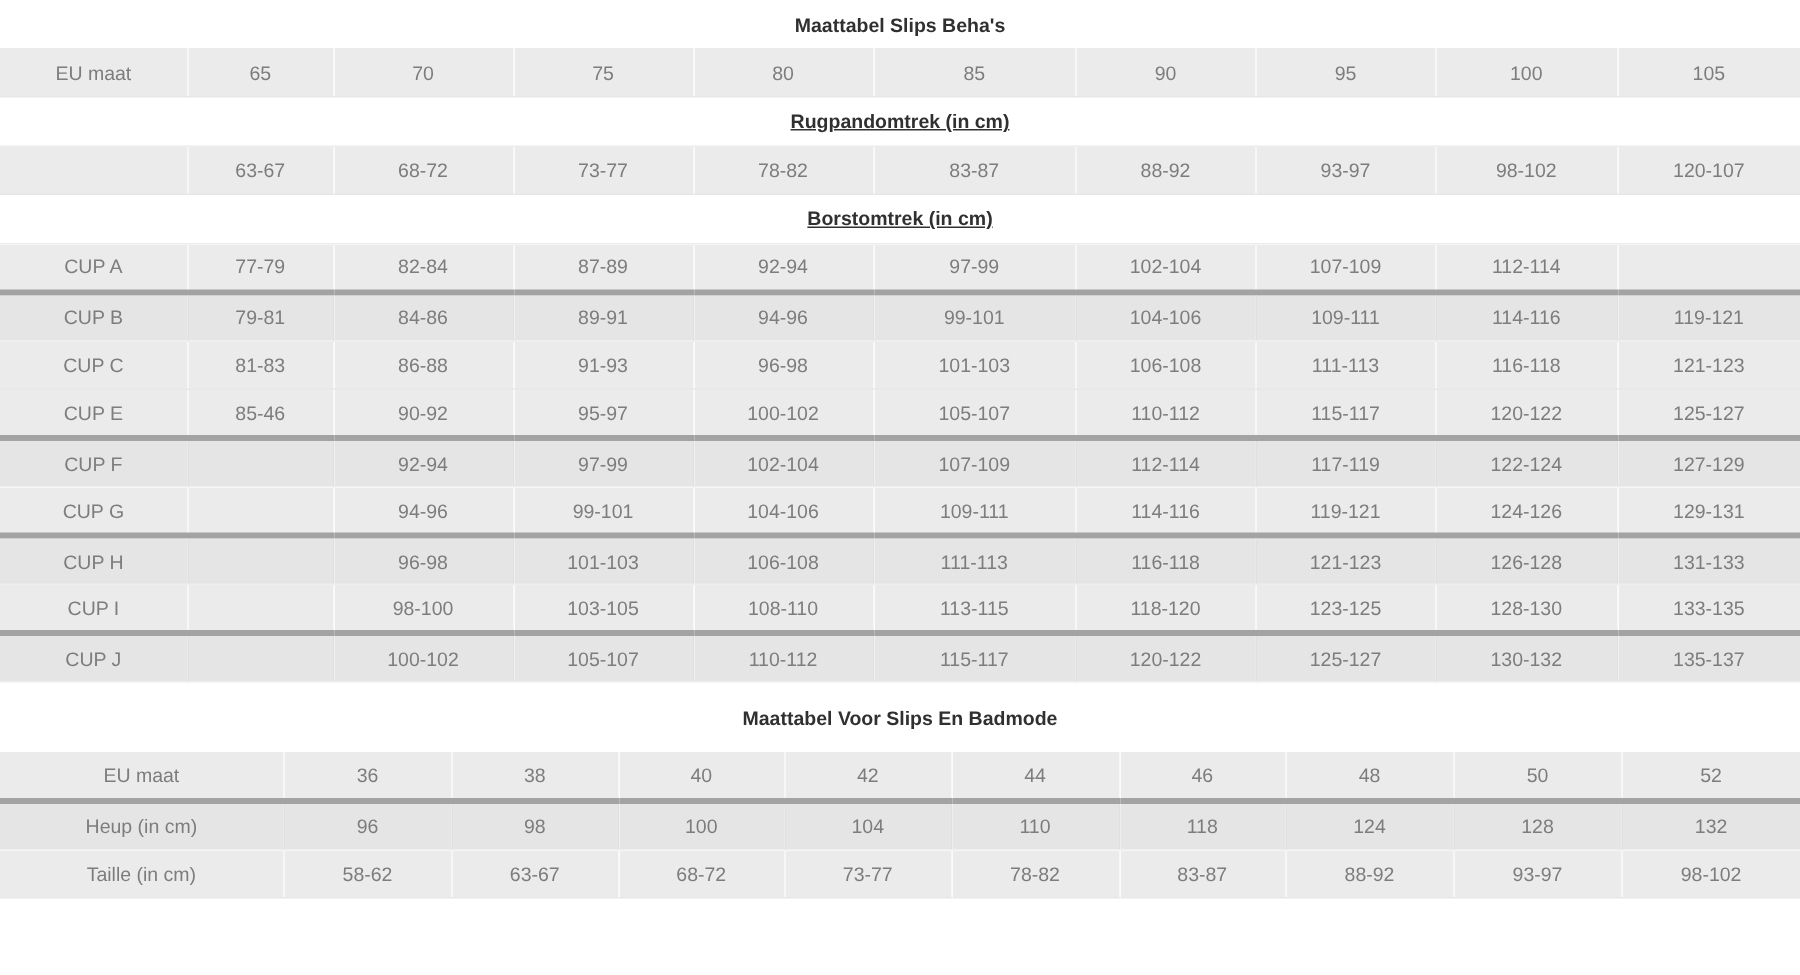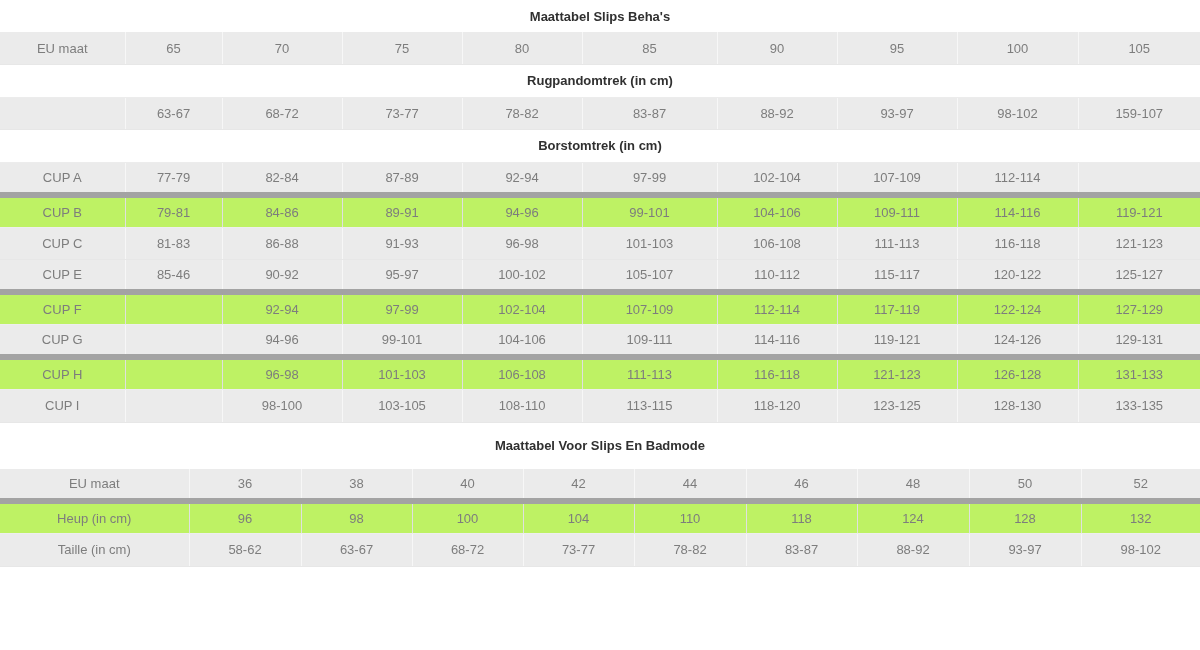--- a/index.html
+++ b/index.html
@@ -41,31 +41,32 @@
     overflow: hidden;
   }
 
   tr.row-shaded td {
     background: #ebebeb;
     border-right: 1px solid #f7f7f7;
     border-bottom: 1px solid #e7e7e7;
   }
 
   tr.row-plain td {
-    background: #bef264;
+    background: #e5e5e5;
     border-right: 1px solid #e0e0e0;
-    border-top: 6px solid #a3a3a3;
+    border-top: 4px solid #a3a3a3;
     border-bottom: 1px solid #eeeeee;
   }
 
   tr.heading-row td {
     background: #ffffff;
     font-weight: bold;
     color: #303030;
     border-bottom: 1px solid #ececec;
+    text-decoration: underline;
   }
 
   .size-table tr td:last-child { border-right: none; margin-top: 20px; }
 </style>
 </head>
 <body>
 
 <div class="page">
 
   <div class="table-title">Maattabel Slips Beha's</div>
@@ -102,21 +103,21 @@
         <tr class="row-shaded">
           <td></td>
           <td>63-67</td>
           <td>68-72</td>
           <td>73-77</td>
           <td>78-82</td>
           <td>83-87</td>
           <td>88-92</td>
           <td>93-97</td>
           <td>98-102</td>
-          <td>159-107</td>
+          <td>120-107</td>
         </tr>
         <tr class="heading-row">
           <td colspan="10">Borstomtrek (in cm)</td>
         </tr>
         <tr class="row-shaded">
           <td>CUP A</td>
           <td>77-79</td>
           <td>82-84</td>
           <td>87-89</td>
           <td>92-94</td>
@@ -203,20 +204,32 @@
           <td></td>
           <td>98-100</td>
           <td>103-105</td>
           <td>108-110</td>
           <td>113-115</td>
           <td>118-120</td>
           <td>123-125</td>
           <td>128-130</td>
           <td>133-135</td>
         </tr>
+        <tr class="row-plain">
+          <td>CUP J</td>
+          <td></td>
+          <td>100-102</td>
+          <td>105-107</td>
+          <td>110-112</td>
+          <td>115-117</td>
+          <td>120-122</td>
+          <td>125-127</td>
+          <td>130-132</td>
+          <td>135-137</td>
+        </tr>
       </tbody>
   </table>
 
   <div class="table-title slips-title">Maattabel Voor Slips En Badmode</div>
 
   <table class="size-table">
     <colgroup>
       <col style="width:189px">
         <col style="width:112px">
         <col style="width:111px">

